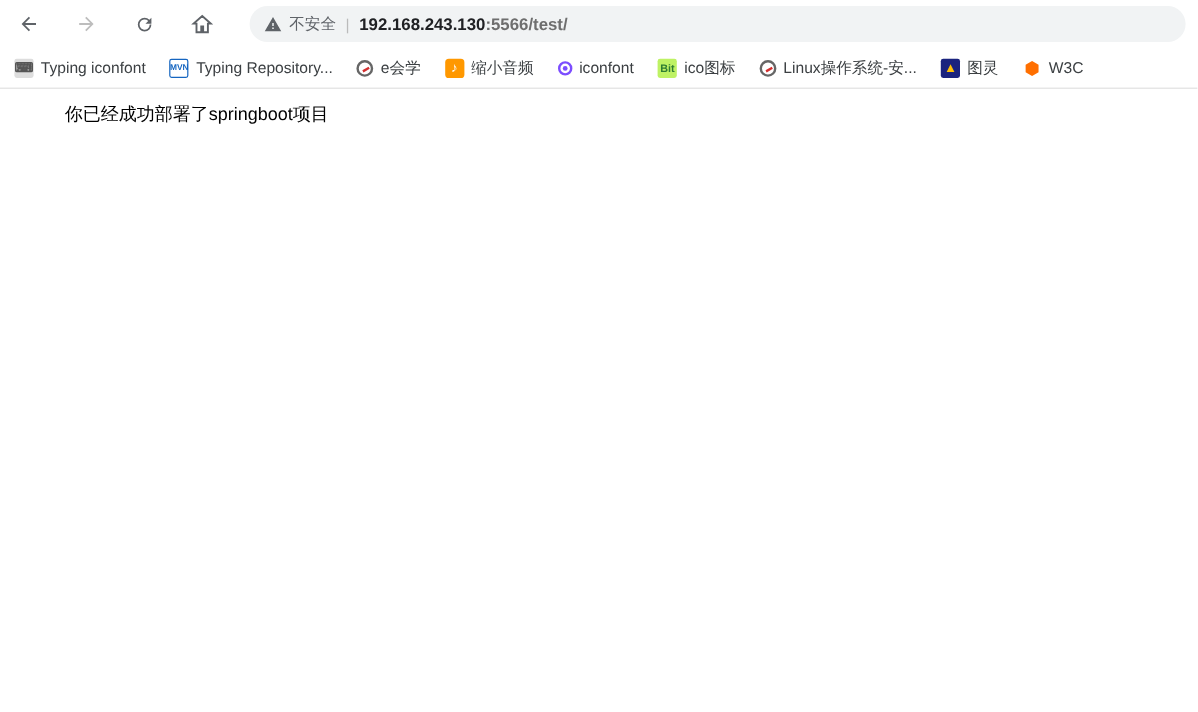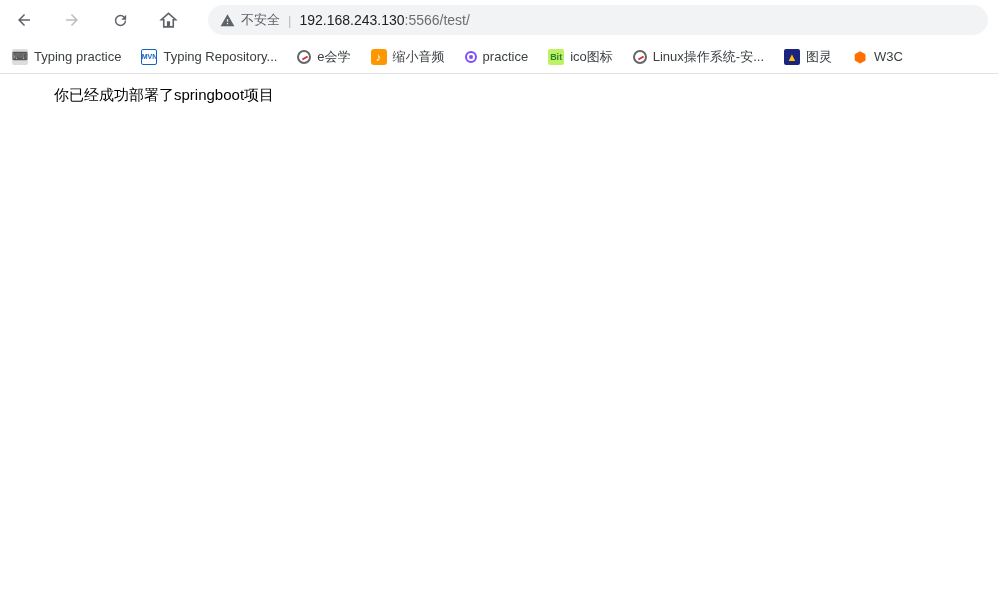--- a/index.html
+++ b/index.html
@@ -53,20 +53,21 @@
       align-items: center;
       gap: 6px;
       font-size: 13px;
     }
     .addr-divider {
       color: #bbb;
     }
     .addr-url {
       color: #202124;
       font-size: 14px;
+      font-weight: bold;
     }
     .addr-url .host {
       color: #202124;
     }
     .addr-url .path {
       color: #6e6e6e;
     }
     .bookmarks {
       display: flex;
       align-items: center;
@@ -139,41 +140,41 @@
     <span class="addr-divider">|</span>
     <span class="addr-url">
       <span class="host">192.168.243.130</span><span class="path">:5566</span><span class="path">/test/</span>
     </span>
   </div>
 </div>
 
 <div class="bookmarks">
   <div class="bookmark">
     <span class="bk-icon" style="background:#ddd;color:#555;">⌨</span>
-    <span>Typing practice</span>
+    <span>Typing iconfont</span>
   </div>
   <div class="bookmark">
     <span class="bk-icon" style="background:#fff;color:#1565c0;border:1px solid #1565c0;font-size:7px;">MVN</span>
     <span>Typing Repository...</span>
   </div>
   <div class="bookmark">
     <span class="bk-icon" style="border:2px solid #666;border-radius:50%;width:14px;height:14px;position:relative;">
         <span style="position:absolute;width:6px;height:2px;background:#d32f2f;top:5px;left:3px;transform:rotate(-30deg);"></span>
       </span>
     <span>e会学</span>
   </div>
   <div class="bookmark">
     <span class="bk-icon" style="background:#ff9800;border-radius:3px;color:#fff;">♪</span>
     <span>缩小音频</span>
   </div>
   <div class="bookmark">
     <span class="bk-icon" style="background:#fff;border:2px solid #7c4dff;border-radius:50%;width:12px;height:12px;">
         <span style="display:block;width:4px;height:4px;background:#7c4dff;border-radius:50%;margin:2px auto;"></span>
       </span>
-    <span>practice</span>
+    <span>iconfont</span>
   </div>
   <div class="bookmark">
     <span class="bk-icon" style="color:#2e7d32;font-size:9px;background:#bef264;">Bit</span>
     <span>ico图标</span>
   </div>
   <div class="bookmark">
     <span class="bk-icon" style="border:2px solid #666;border-radius:50%;width:14px;height:14px;position:relative;">
         <span style="position:absolute;width:6px;height:2px;background:#d32f2f;top:5px;left:3px;transform:rotate(-30deg);"></span>
       </span>
     <span>Linux操作系统-安...</span>

